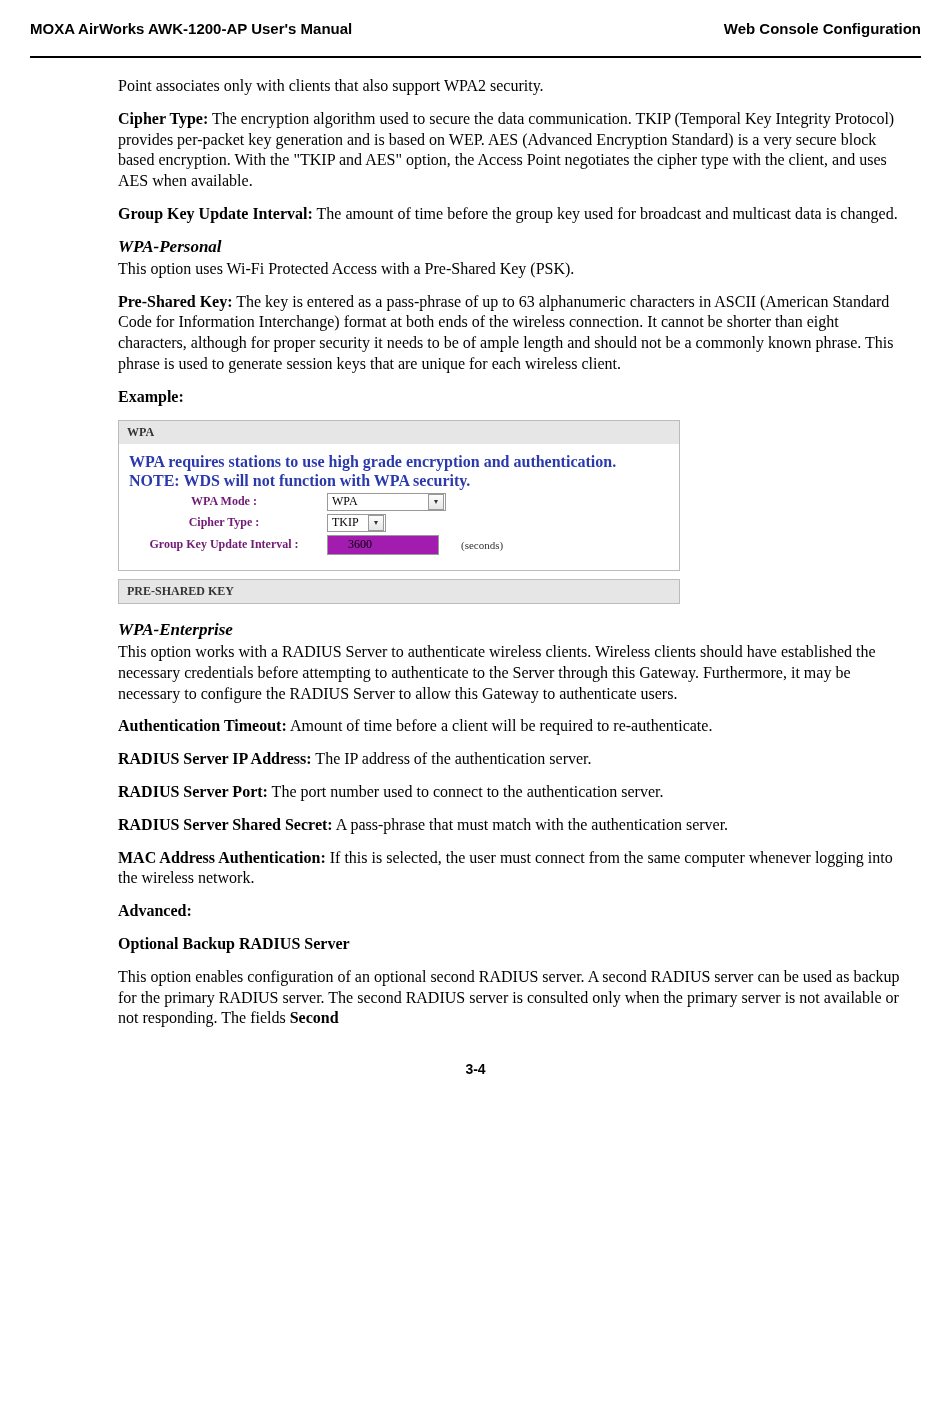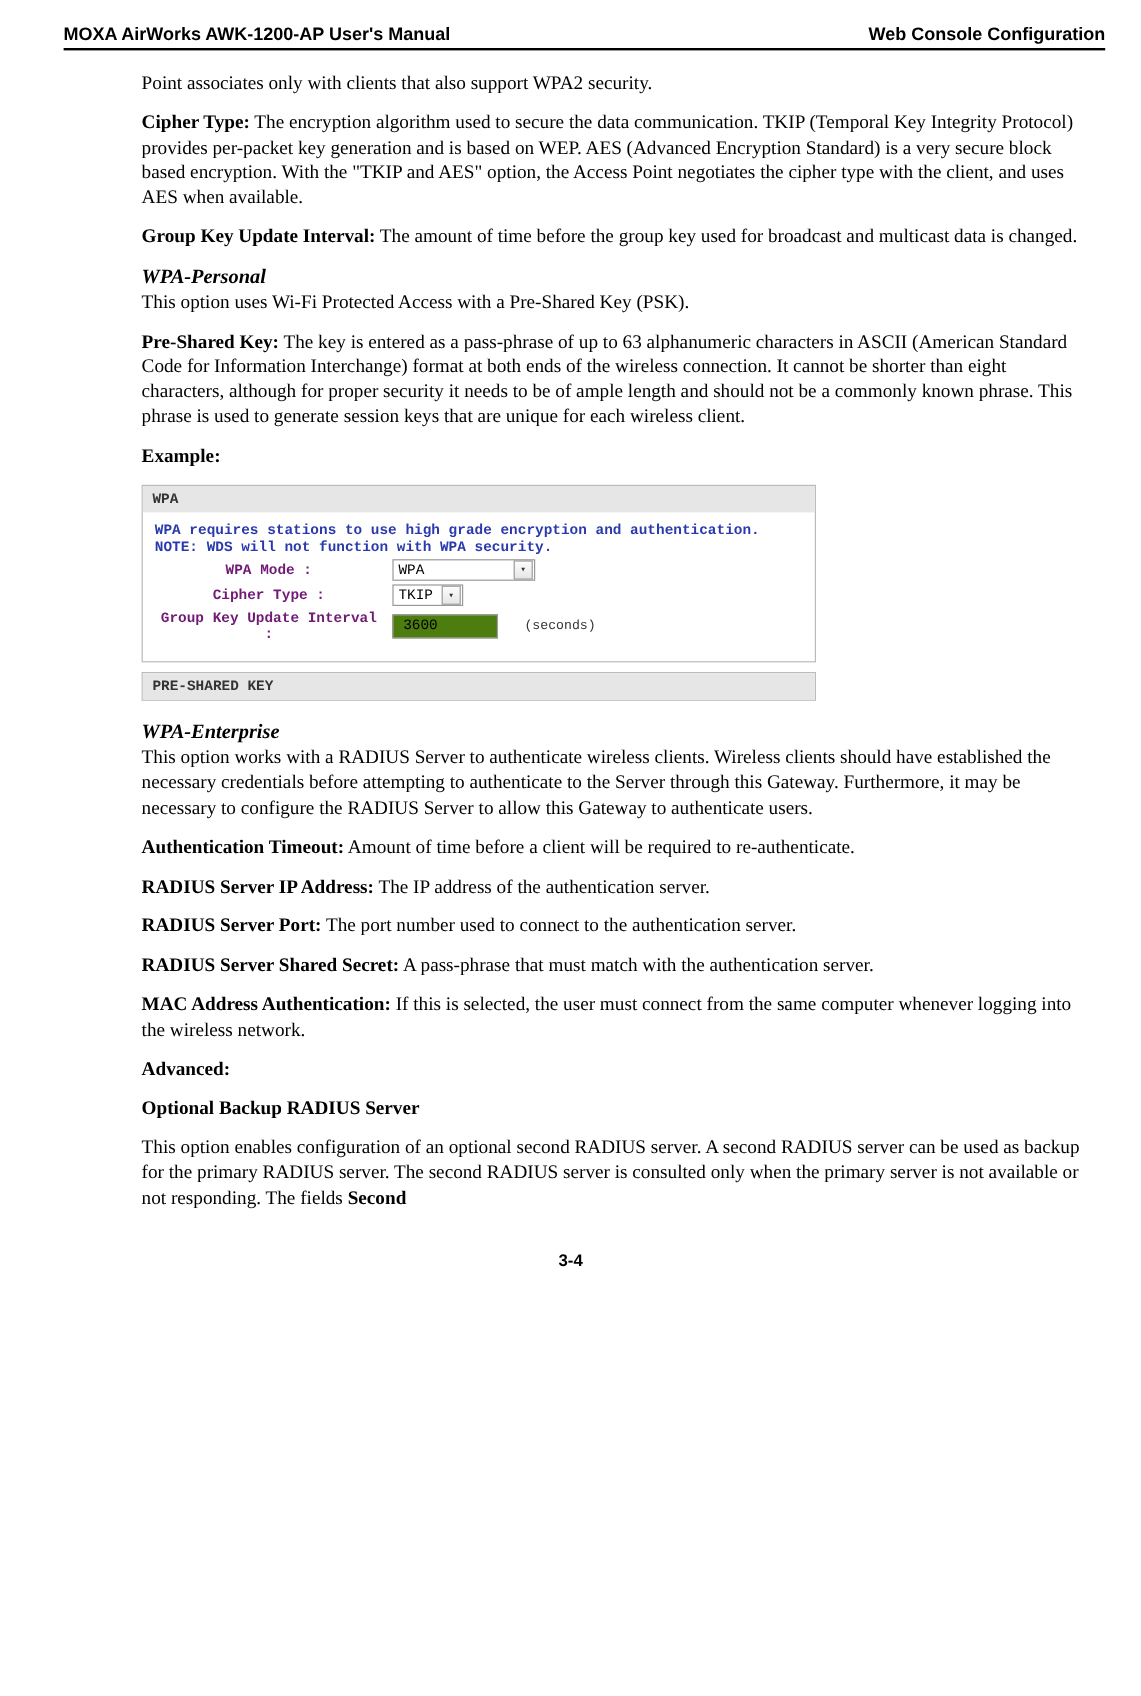--- a/index.html
+++ b/index.html
@@ -13,62 +13,61 @@
   }
   .page {
     padding: 20px 30px 30px 30px;
   }
   .header-row {
     display: flex;
     justify-content: space-between;
     font-family: Arial, Helvetica, sans-serif;
     font-weight: bold;
     font-size: 15px;
-    padding-bottom: 3px;
+    padding-bottom: 19px;
     border-bottom: 2px solid #000;
     margin-bottom: 18px;
-    margin-left: 23px;
   }
   .content {
     margin-left: 88px;
     margin-right: 10px;
   }
   p {
     margin: 0 0 12px 0;
     line-height: 1.3;
   }
   .bold { font-weight: bold; }
   .ital-head {
     font-style: italic;
     font-weight: bold;
     font-size: 17px;
     margin: 8px 0 2px 0;
   }
   .screenshot-box {
-    font-family: Liberation Mono, monospace;
+    font-family: Liberation Serif, serif;
     font-size: 12px;
     border: 1px solid #bbb;
     width: 560px;
     margin: 4px 0 4px 0;
     background: #fff;
   }
   .section-title-bar {
     background: #e6e6e6;
     padding: 4px 8px;
     font-weight: bold;
     color: #333;
     font-size: 12px;
   }
   .section-body {
     padding: 8px 10px 12px 10px;
   }
   .note-text {
     color: #2a3aad;
     font-weight: bold;
-    font-size: 12px;
+    font-size: 16px;
     line-height: 1.2;
   }
   .form-row {
     display: flex;
     align-items: center;
     margin: 3px 0;
     font-size: 12px;
   }
   .form-label {
     width: 190px;
@@ -97,22 +96,22 @@
     height: 14px;
     display: flex;
     align-items: center;
     justify-content: center;
     font-size: 8px;
     color: #333;
     margin-right: -3px;
   }
   .txt {
     border: 1px solid #999;
-    background: #4d7c0f;
-    padding: 1px 8px;
+    background: #a21caf;
+    padding: 1px 20px;
     font-size: 12px;
     width: 70px;
     height: 16px;
     box-sizing: content-box;
     display: inline-block;
   }
   .txt-psk { width: 120px; letter-spacing: 1px; }
   .suffix {
     font-size: 11px;
     color: #333;

